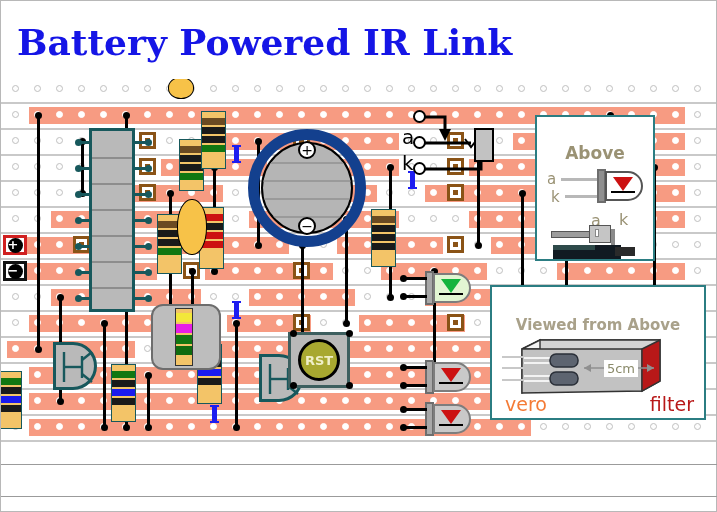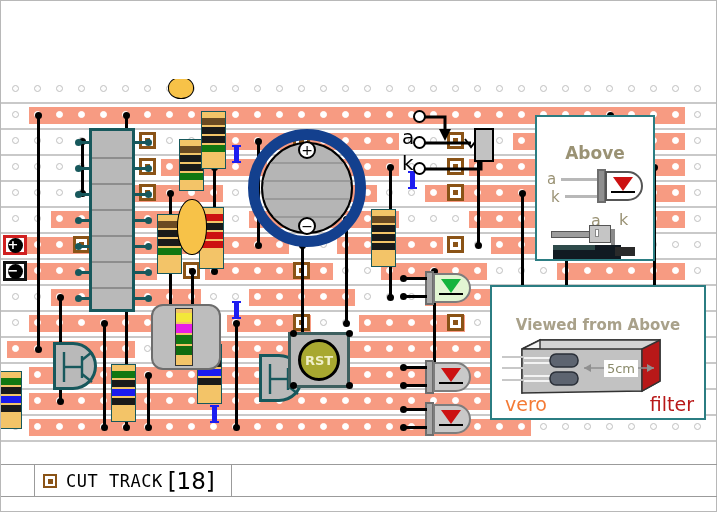--- a/index.html
+++ b/index.html
@@ -117,20 +117,21 @@
   .lgnum{font-family:"DejaVu Sans","Liberation Sans",sans-serif;
       font-size:23px;color:#000;margin-left:5px;}
   .lgline{position:absolute;left:0;width:717px;height:1px;background:#9b9b9b;}
 </style>
 </head>
 <body>
 
 <div id="root">
 
   <div id="titlebar">
+    <div id="main-title">Battery Powered IR Link</div>
   </div>
 
   <div id="board">
     <div id="grid-layer">
         <div class="vrow" style="top: 23px;"></div>
         <div class="vrow" style="top: 49px;"></div>
         <div class="vrow" style="top: 75px;"></div>
         <div class="vrow" style="top: 101px;"></div>
         <div class="vrow" style="top: 127px;"></div>
         <div class="vrow" style="top: 153px;"></div>
@@ -975,22 +976,17 @@
     <div style="position:absolute;left:13px;top:106px;font-size:19px;color:#f47b36;
                 font-family:'DejaVu Sans',sans-serif;">vero</div>
     <div style="position:absolute;right:10px;top:106px;font-size:19px;color:#b81818;
                 font-family:'DejaVu Sans',sans-serif;">filter</div>
   </div>
 
   <div id="legend">
     <div class="lgline" style="top:7px;"></div>
     <div class="lgline" style="top:39px;"></div>
 
-    <div class="lgbox" style="left:33px;width:188px;padding-left:8px;">
-      <span class="cut" style="position:relative;width:14px;height:14px;border-width:2px;flex:none;"></span>
-      <span class="lgtxt" style="margin-left:9px;">CUT TRACK</span>
-      <span class="lgnum">[18]</span>
-    </div>
 
 
   </div>
 
 </div>
 
 </body></html>

